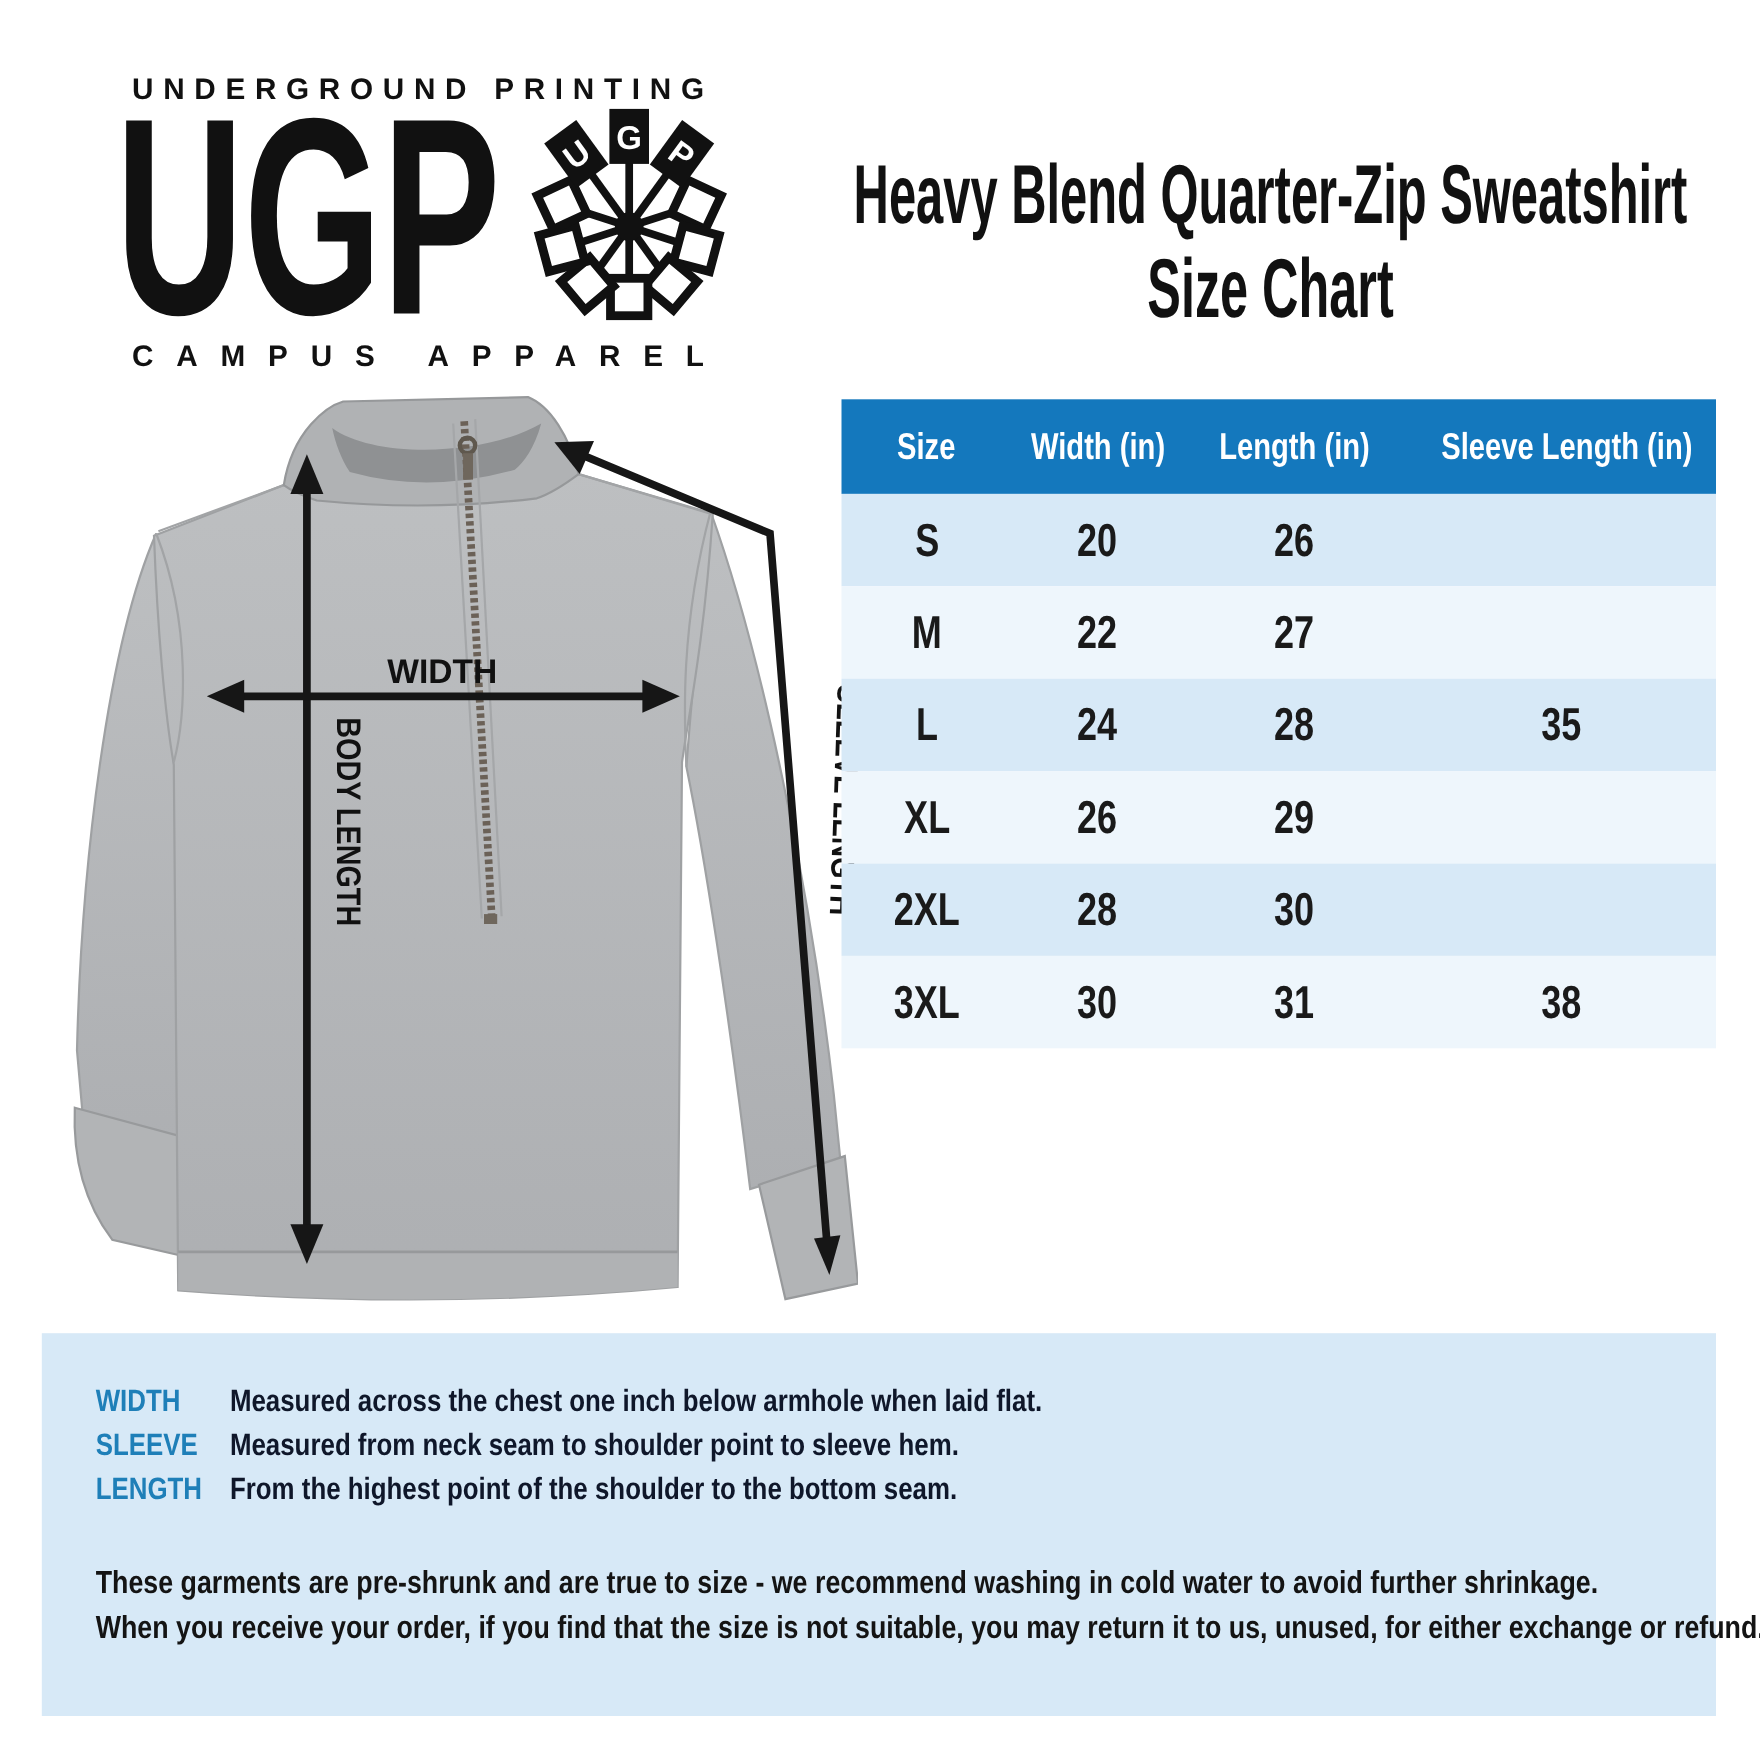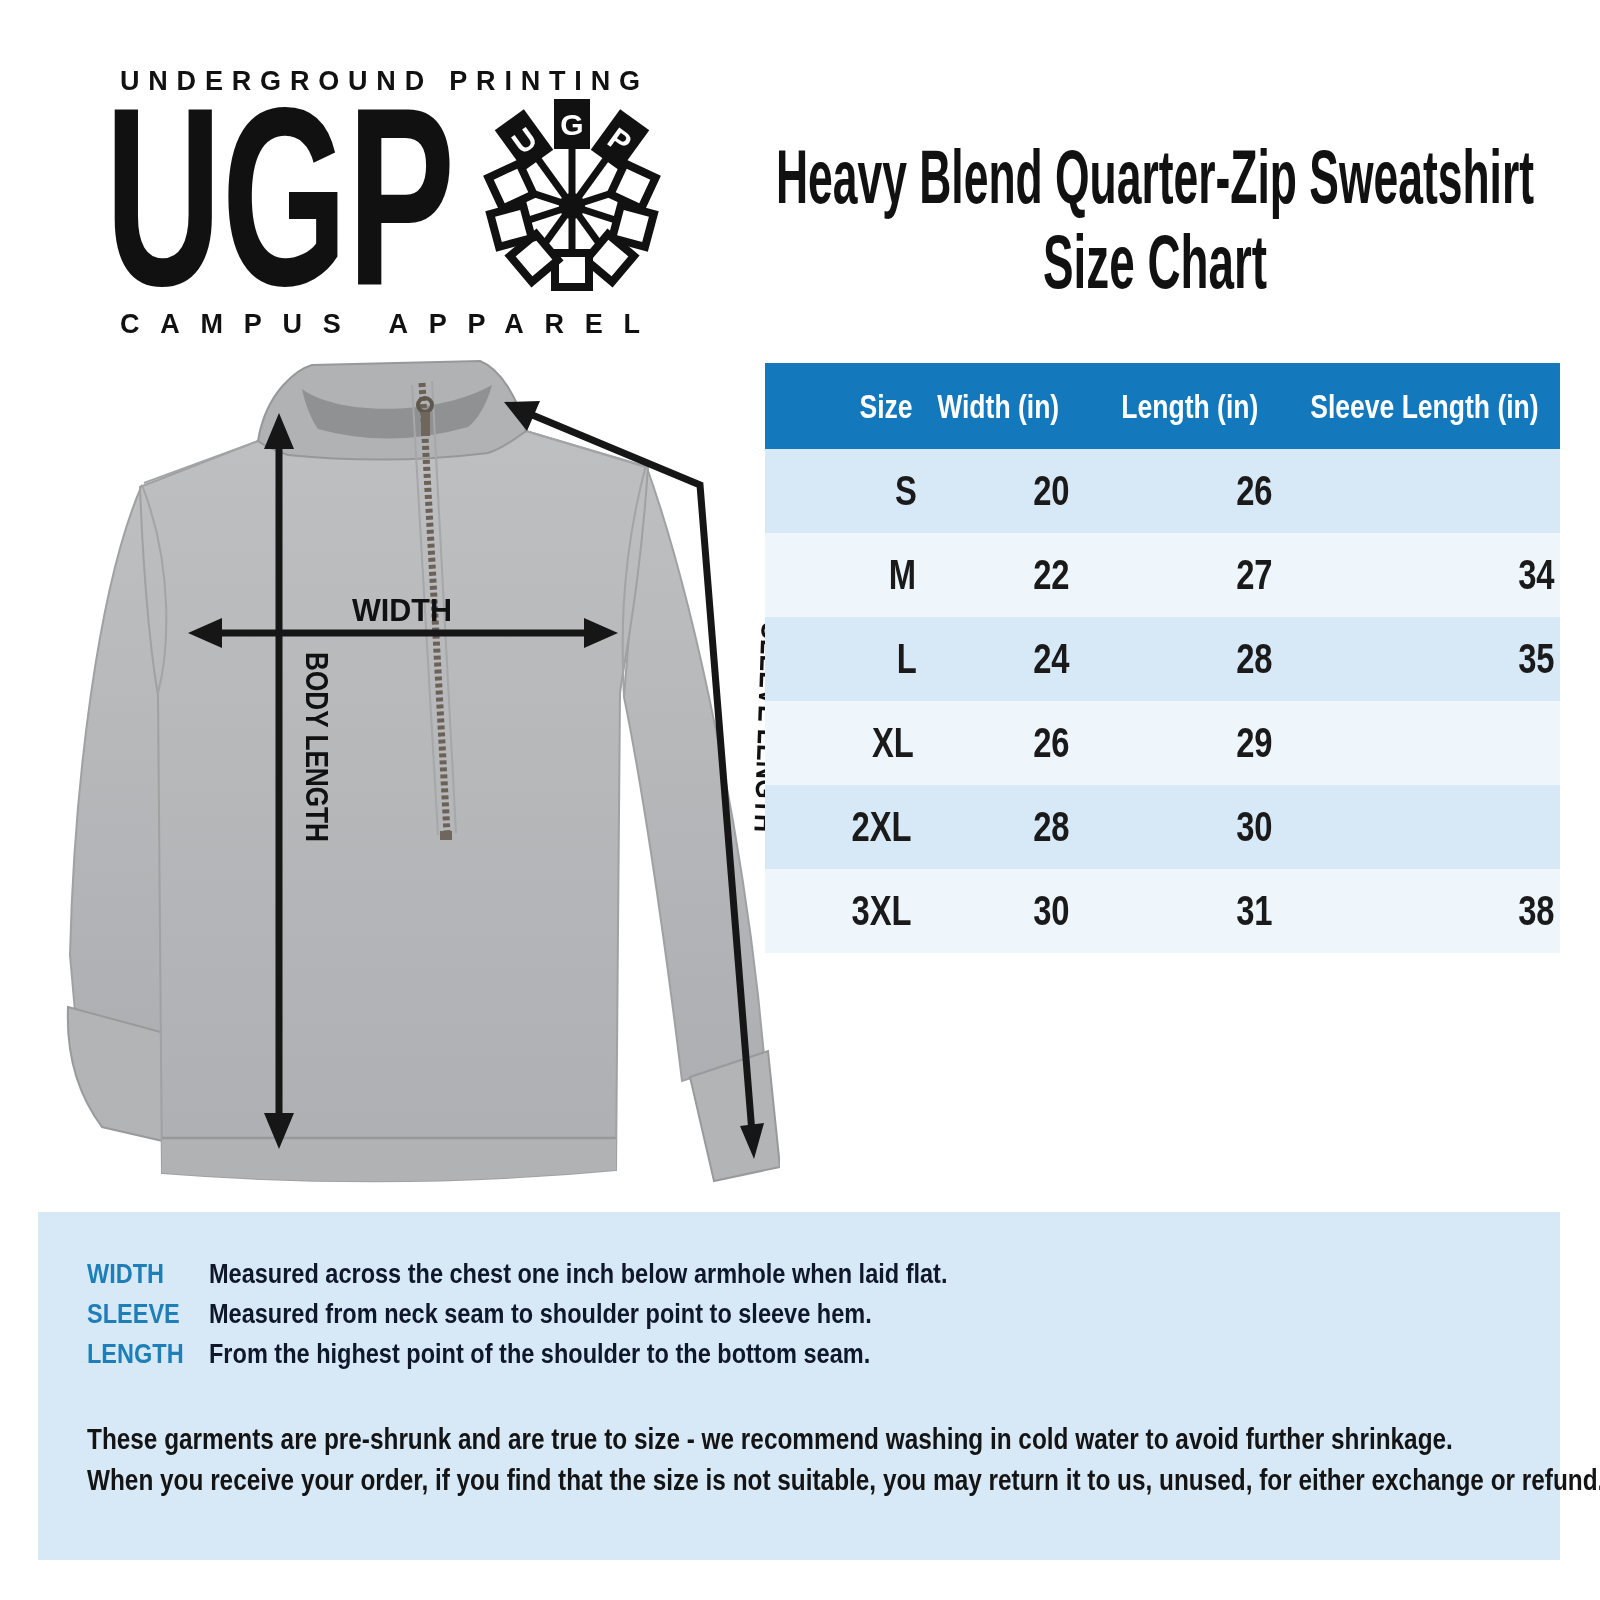--- a/index.html
+++ b/index.html
@@ -15,21 +15,21 @@
   
   #garment-svg{position:absolute;left:40px;top:355px;}
 
   
   .size-table{position:absolute;left:765px;top:363px;width:795px;}
   .t-row{display:grid;grid-template-columns:19.5% 19.5% 25.5% 35.5%;align-items:center;}
   .t-head{height:86px;background:#1478bd;color:#ffffff;font-weight:bold;font-size:34px;}
   .t-body{height:84px;font-weight:bold;font-size:42px;color:#1a1a1a;}
   .t-light{background:#d7e9f7;}
   .t-lighter{background:#eef6fc;}
-  .t-cell{text-align:right;white-space:nowrap;}
+  .t-cell{text-align:center;white-space:nowrap;}
   .sqz{display:inline-block;transform:scaleX(0.78);}
 
   
   .notes{position:absolute;left:38px;top:1212px;width:1522px;height:348px;background:#d7e9f7;
          box-sizing:border-box;padding:46px 40px 0 49px;}
   .def-row{display:flex;align-items:baseline;margin-bottom:9px;height:31px;}
   .def-term{flex:0 0 122px;font-weight:bold;font-size:28px;color:#1e7fb8;white-space:nowrap;}
   .def-text{font-weight:bold;font-size:28px;color:#0f172a;white-space:nowrap;}
   .sqzL{display:inline-block;transform:scaleX(0.84);transform-origin:left center;}
   .para{margin-top:50px;font-weight:bold;font-size:29px;color:#141414;line-height:1.42;}
@@ -152,21 +152,20 @@
     </div>
     <div class="t-row t-body t-light">
       <div class="t-cell"><span class="sqz">S</span></div>
       <div class="t-cell"><span class="sqz">20</span></div>
       <div class="t-cell"><span class="sqz">26</span></div>
     </div>
     <div class="t-row t-body t-lighter">
       <div class="t-cell"><span class="sqz">M</span></div>
       <div class="t-cell"><span class="sqz">22</span></div>
       <div class="t-cell"><span class="sqz">27</span></div>
-      <div class="t-cell"><span class="sqz">34</span></div>
     </div>
     <div class="t-row t-body t-light">
       <div class="t-cell"><span class="sqz">L</span></div>
       <div class="t-cell"><span class="sqz">24</span></div>
       <div class="t-cell"><span class="sqz">28</span></div>
       <div class="t-cell"><span class="sqz">35</span></div>
     </div>
     <div class="t-row t-body t-lighter">
       <div class="t-cell"><span class="sqz">XL</span></div>
       <div class="t-cell"><span class="sqz">26</span></div>

